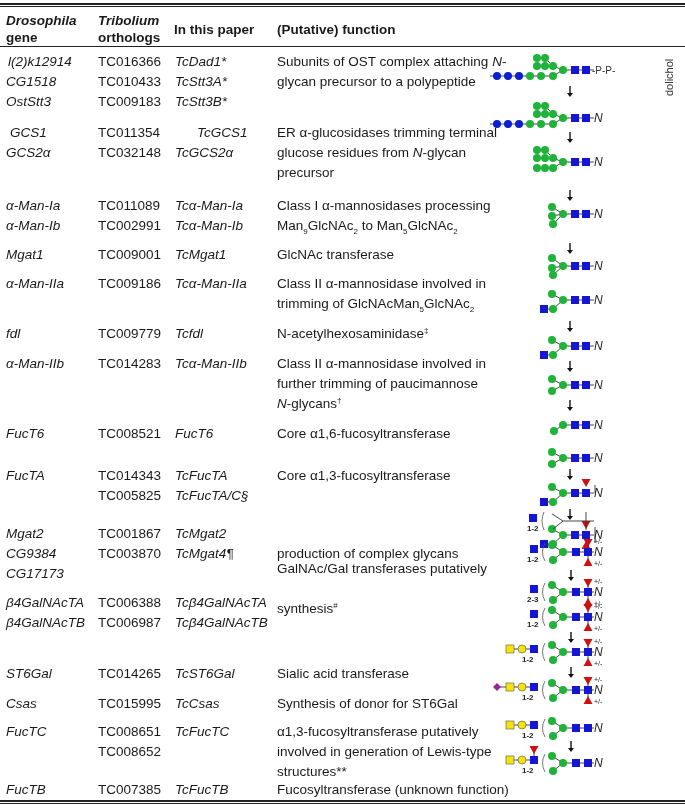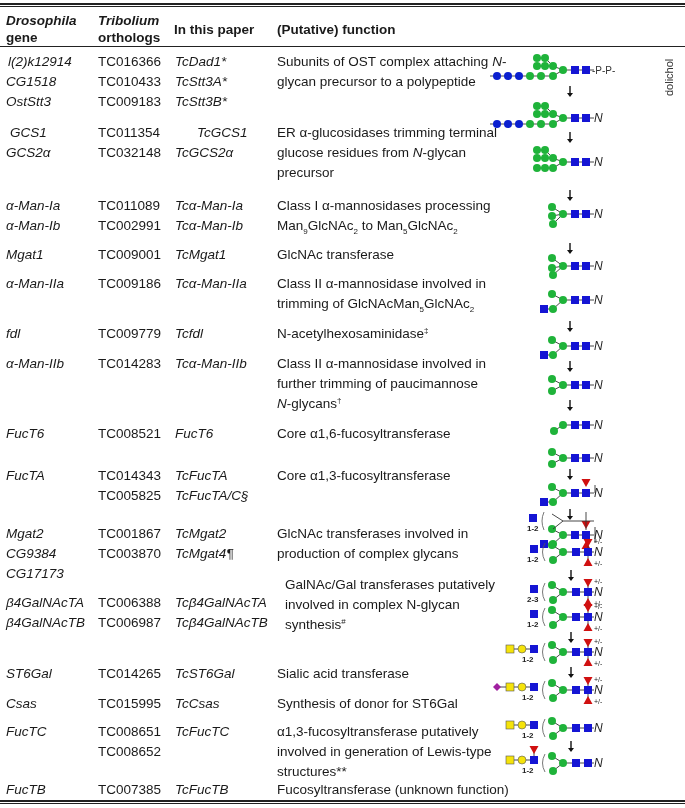--- a/index.html
+++ b/index.html
@@ -136,26 +136,26 @@
     <span>N-acetylhexosaminidase</span><sup>‡</sup>
   </div>
   <div class="fn" style="left:277px; top:354px;">
     <span>Class II α-mannosidase involved in</span><br>
     <span>further trimming of paucimannose</span><br>
     <i>N</i><span>-glycans</span><sup>†</sup>
   </div>
   <div class="fn" style="left:277px; top:424px;">Core α1,6-fucosyltransferase</div>
   <div class="fn" style="left:277px; top:466px;">Core α1,3-fucosyltransferase</div>
   <div class="fn" style="left:277px; top:524px;">
-    <span>GlcNAc transferases involved in</span><br>
+    <br>
     <span>production of complex glycans</span>
   </div>
-  <div class="fn" style="left:277px; top:575px;margin-left:8px;">
+  <div class="fn" style="left:277px; top:559px;">
     <span>GalNAc/Gal transferases putatively</span><br>
-    <span>involved in complex N-glycan</span><br>
+    <br>
     <span>synthesis</span><sup>#</sup>
   </div>
   <div class="fn" style="left:277px; top:664px;">Sialic acid transferase</div>
   <div class="fn" style="left:277px; top:694px;">Synthesis of donor for ST6Gal</div>
   <div class="fn" style="left:277px; top:722px;">
     <span>α1,3-fucosyltransferase putatively</span><br>
     <span>involved in generation of Lewis-type</span><br>
     <span>structures**</span>
   </div>
   <div class="fn" style="left:277px; top:780px;">Fucosyltransferase (unknown function)</div>

